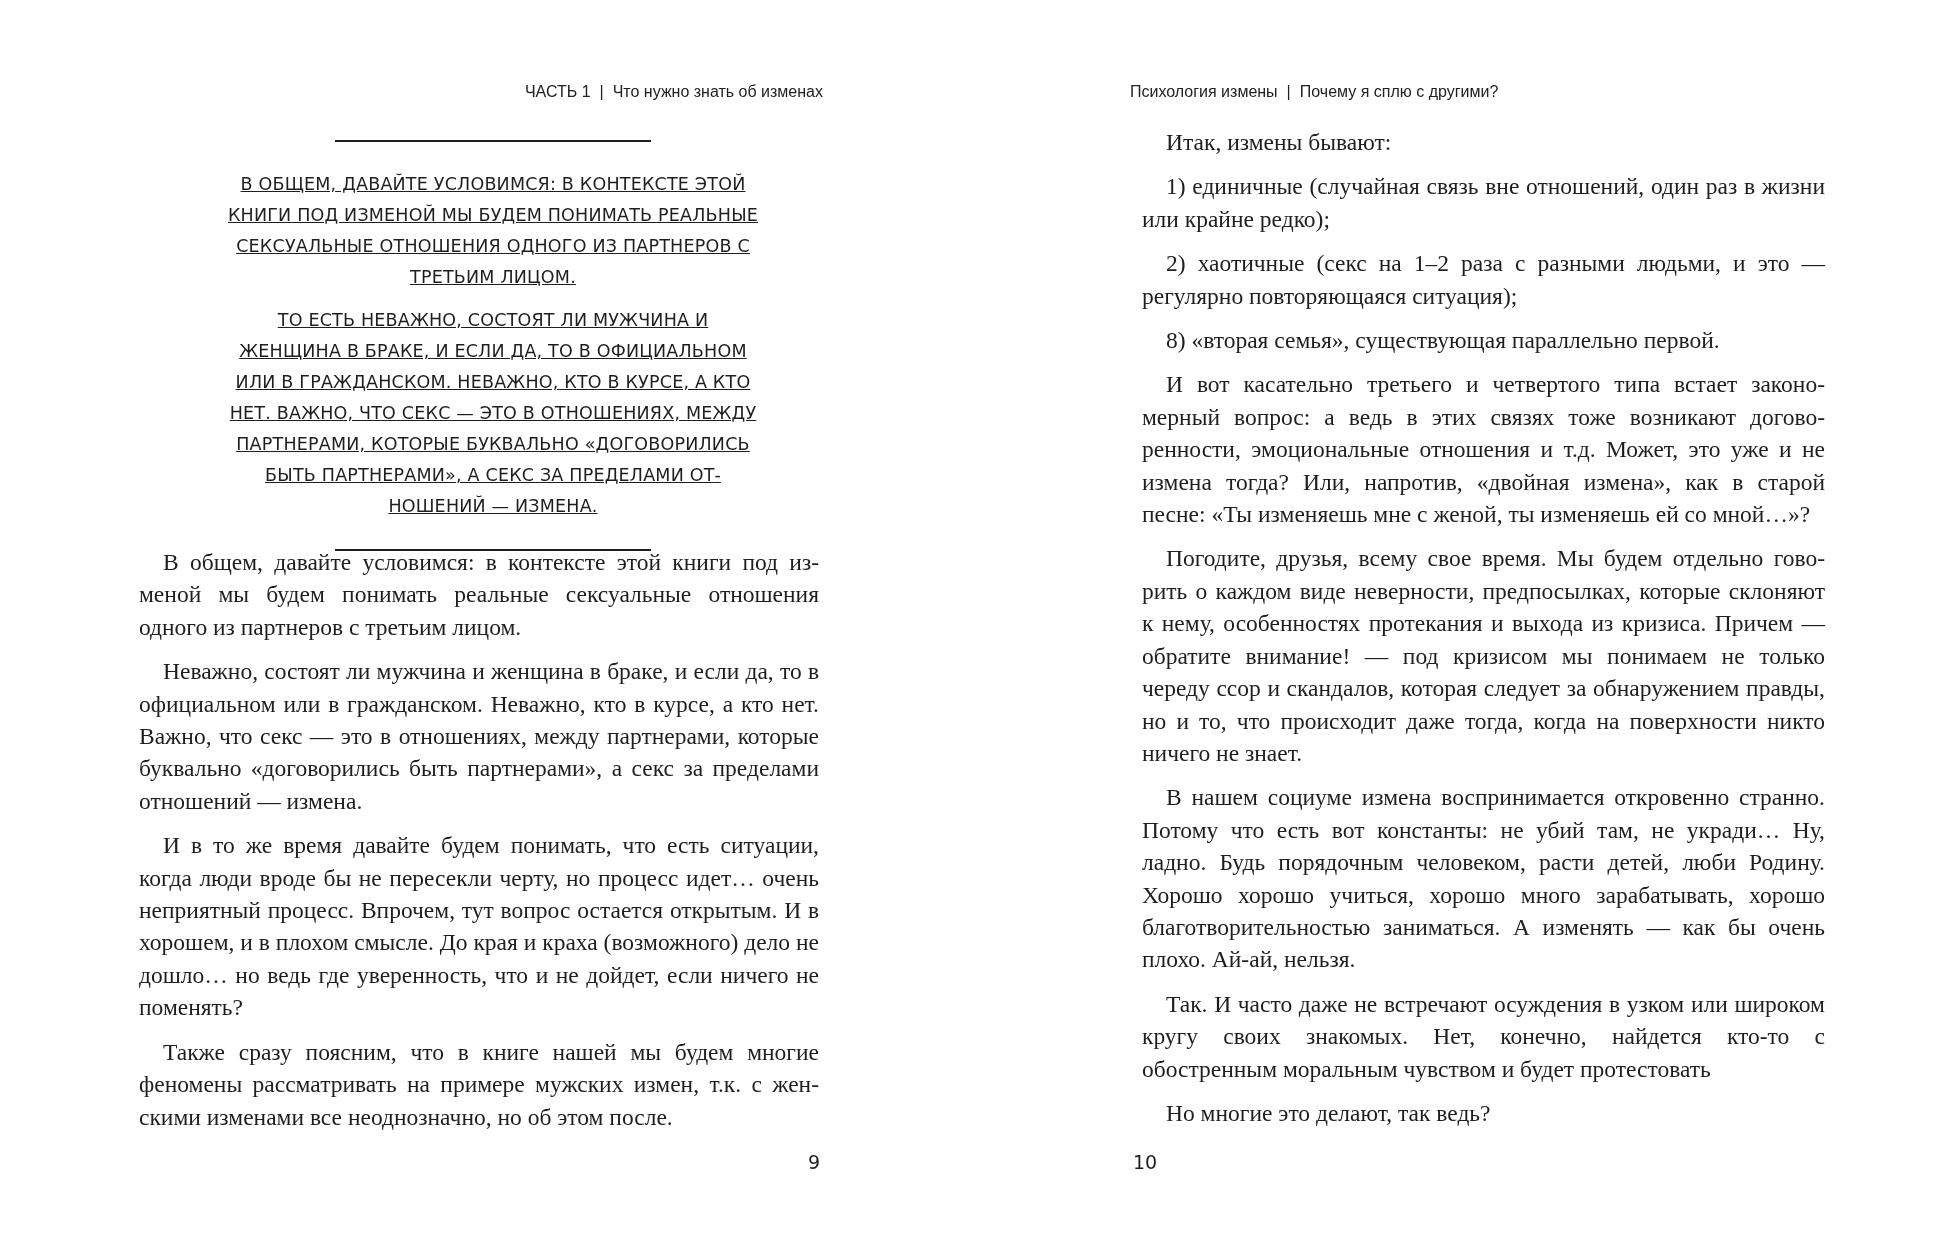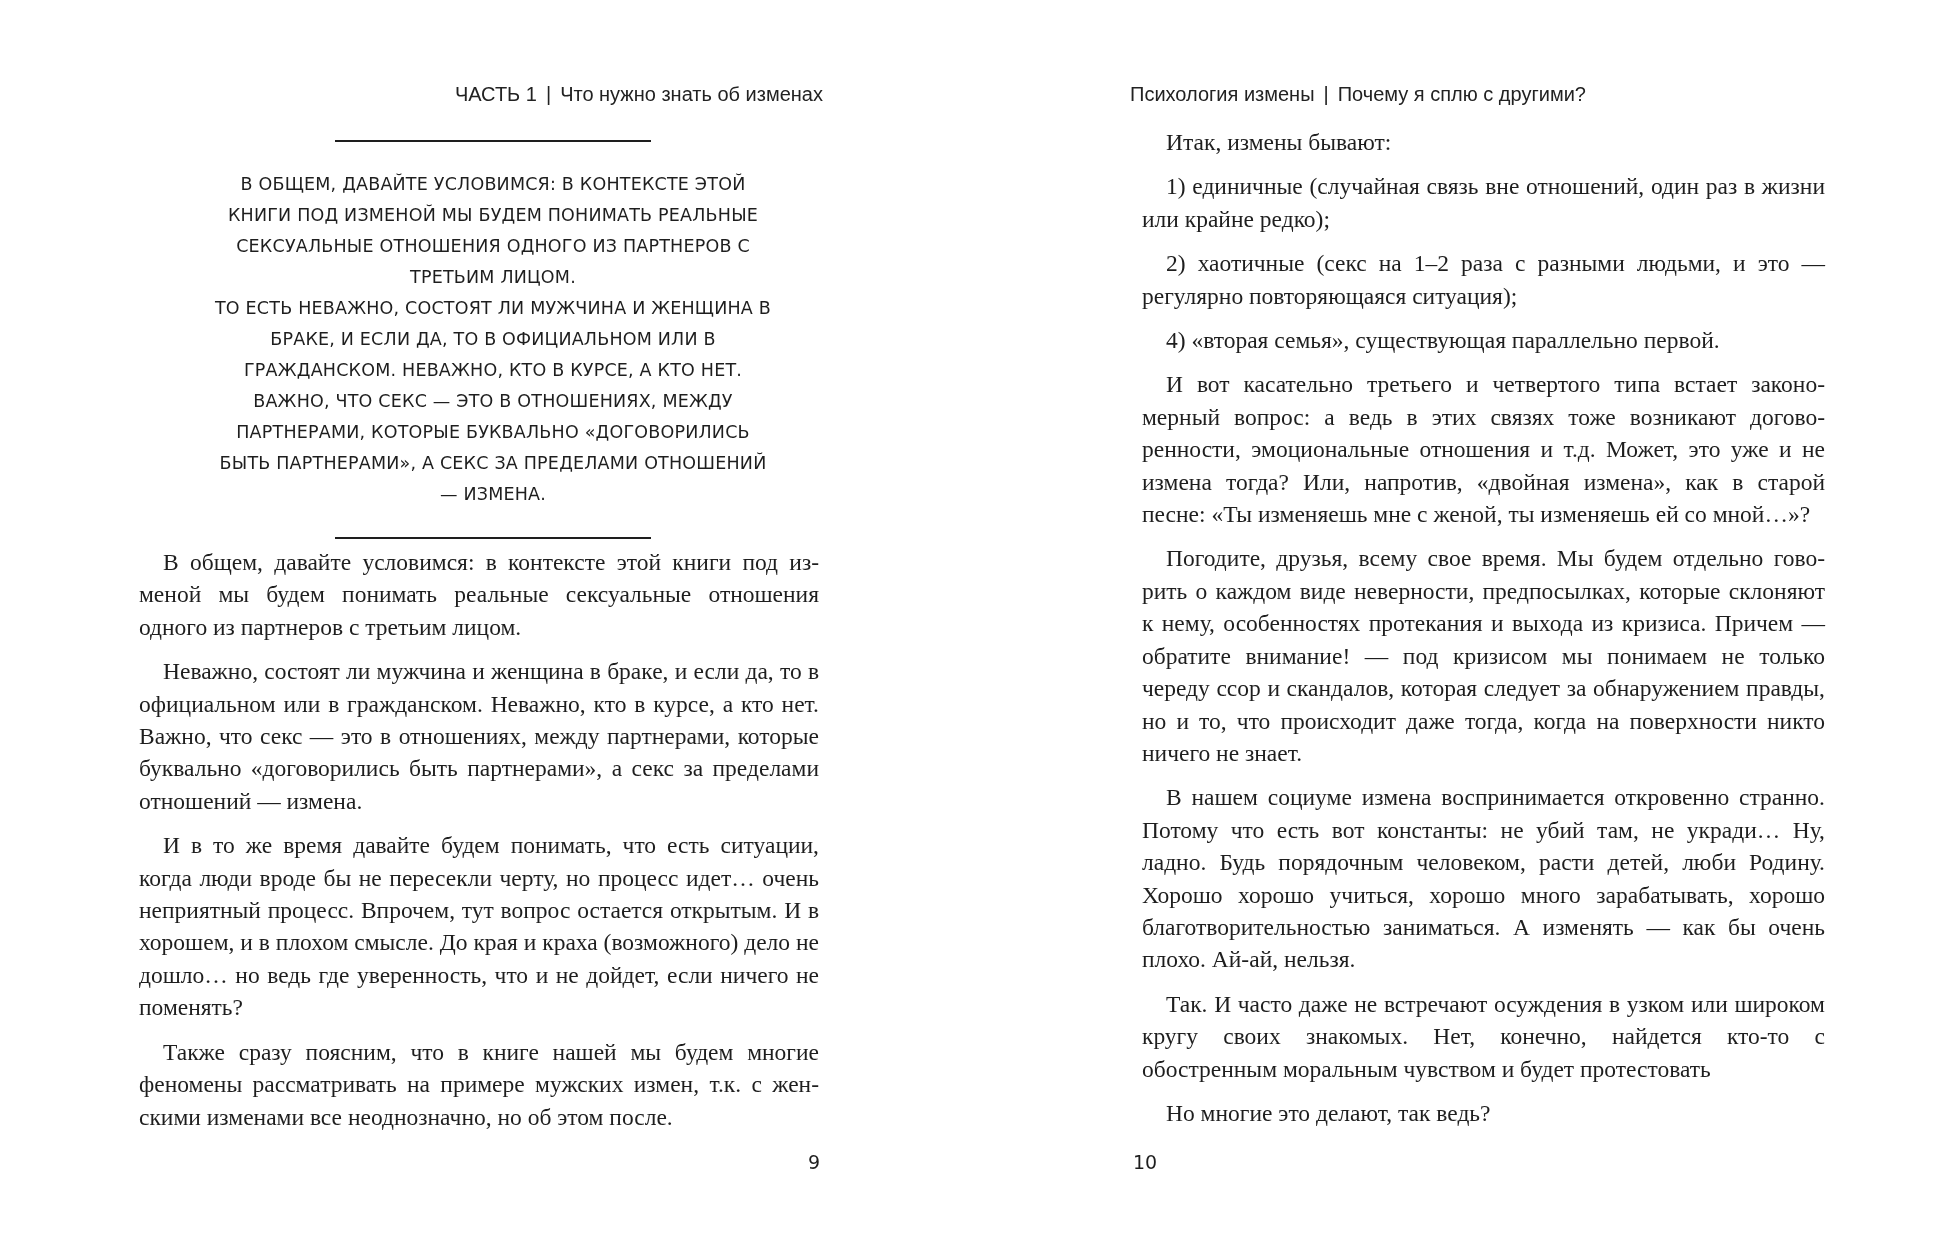--- a/index.html
+++ b/index.html
@@ -19,21 +19,21 @@
     top: 0;
     height: 1259px;
   }
   .page-left { left: 0; width: 973px; }
   .page-right { left: 973px; width: 973px; }
 
   .running-head {
     position: absolute;
     top: 83px;
     font-family: "Liberation Sans", sans-serif;
-    font-size: 20px;
+    font-size: 16px;
     color: #222;
     white-space: nowrap;
   }
   .page-left .running-head { right: 150px; text-align: right; }
   .page-right .running-head { left: 157px; text-align: left; }
   .running-head .sep { margin: 0 9px; }
 
   .pull-quote {
     position: absolute;
     left: 213px;
@@ -51,21 +51,22 @@
     font-family: "DejaVu Sans", sans-serif;
     font-size: 17.5px;
     line-height: 31px;
     text-transform: uppercase;
     letter-spacing: 0.2px;
     color: #1e1e1e;
     margin: 27px 0 27px 0;
     text-align: center;
   }
   .pull-quote-text p {
-    margin: 0;
+    margin: 12px;
+    text-decoration: underline;
   }
 
   .body-text {
     position: absolute;
     font-family: "Liberation Serif", serif;
     font-size: 23.5px;
     line-height: 32.4px;
     color: #1e1e1e;
     text-align: justify;
     hyphens: manual;
@@ -116,21 +117,21 @@
 
 <div class="page page-right">
   <div class="running-head">
     <span>Психология измены</span><span class="sep">|</span><span>Почему я сплю с другими?</span>
   </div>
 
   <div class="body-text">
     <p>Итак, измены бывают:</p>
     <p>1) единичные (случайная связь вне отношений, один раз в жизни или крайне редко);</p>
     <p>2) хаотичные (секс на 1–2 раза с разными людьми, и это — регулярно повторяющаяся ситуация);</p>
-    <p>4) «вторая семья», существующая параллельно первой.</p>
+    <p>8) «вторая семья», существующая параллельно первой.</p>
     <p>И вот касательно третьего и четвертого типа встает законо­мерный вопрос: а ведь в этих связях тоже возникают догово­ренности, эмоциональные отношения и т.д. Может, это уже и не измена тогда? Или, напротив, «двойная измена», как в старой песне: «Ты изменяешь мне с женой, ты изменяешь ей со мной…»?</p>
     <p>Погодите, друзья, всему свое время. Мы будем отдельно гово­рить о каждом виде неверности, предпосылках, которые скло­няют к нему, особенностях протекания и выхода из кризиса. Причем — обратите внимание! — под кризисом мы понимаем не только череду ссор и скандалов, которая следует за обнару­жением правды, но и то, что происходит даже тогда, когда на поверхности никто ничего не знает.</p>
     <p>В нашем социуме измена воспринимается откровенно странно. Потому что есть вот константы: не убий там, не укради… Ну, ладно. Будь порядочным человеком, расти детей, люби Ро­дину. Хорошо хорошо учиться, хорошо много зарабатывать, хо­рошо благотворительностью заниматься. А изменять — как бы очень плохо. Ай-ай, нельзя.</p>
     <p>Так. И часто даже не встречают осуждения в узком или ши­роком кругу своих знакомых. Нет, конечно, найдется кто-то с обостренным моральным чувством и будет протестовать</p>
     <p>Но многие это делают, так ведь?</p>
   </div>
 
   <div class="page-number">10</div>
 </div>
 

